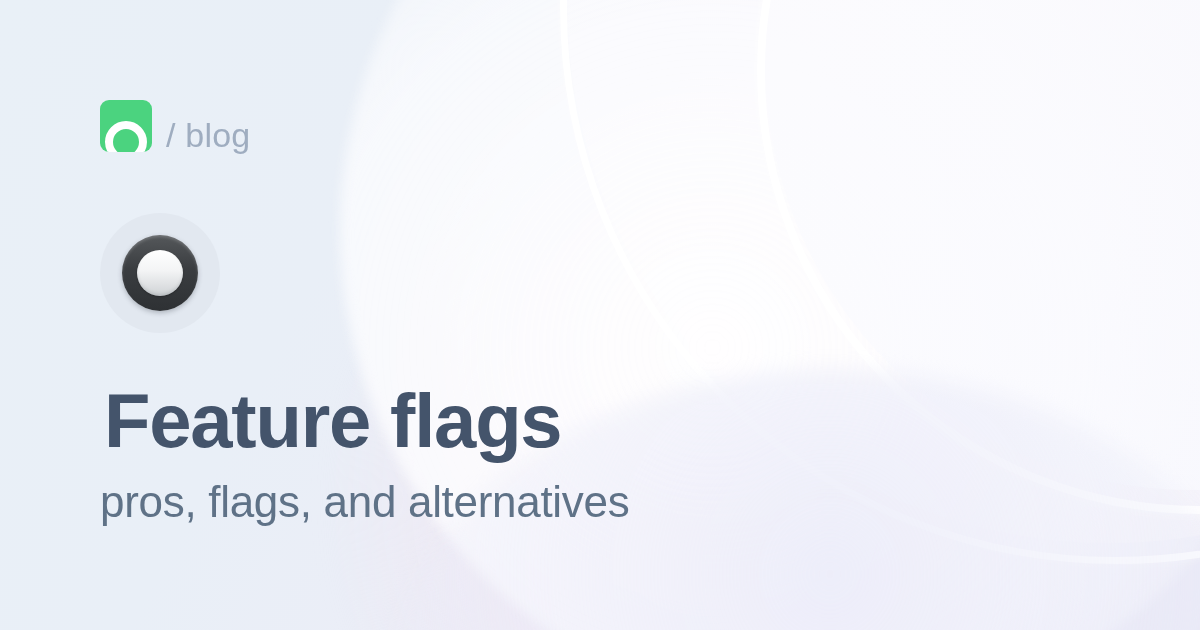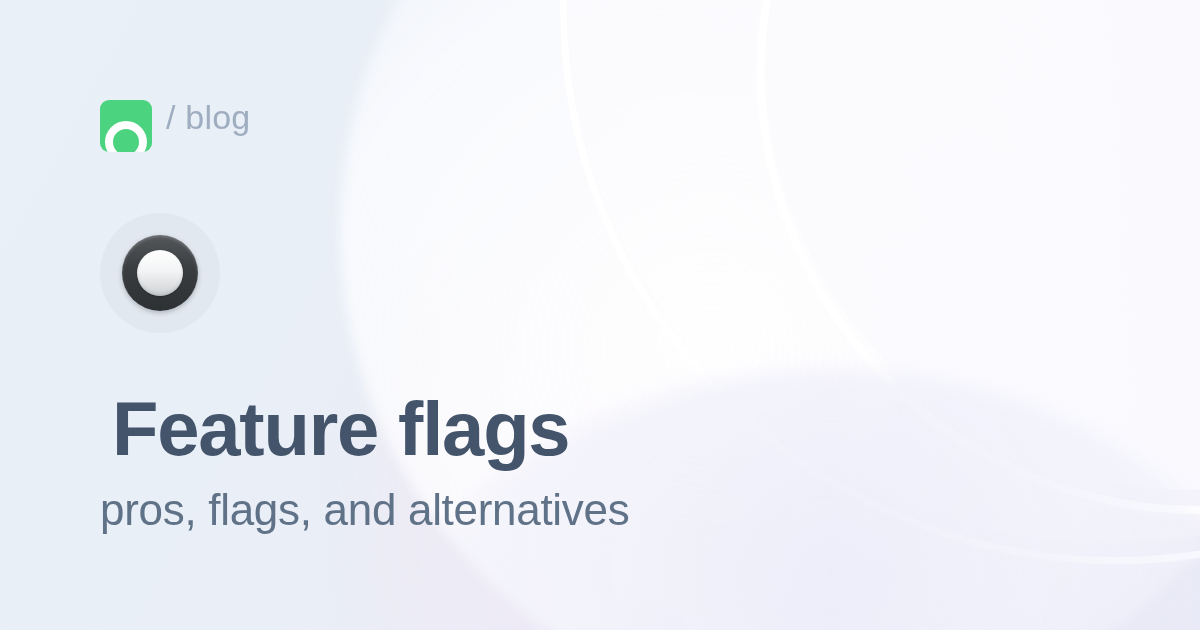--- a/index.html
+++ b/index.html
@@ -138,21 +138,21 @@
     z-index: 5;
     padding: 0;
   }
 
   
   .brand {
     position: absolute;
     left: 100px;
     top: 100px;
     display: flex;
-    align-items: flex-start;
+    align-items: flex-end;
     gap: 14px;
   }
   .brand-mark {
     width: 52px;
     height: 52px;
     border-radius: 9px;
     background: #4bd37f;
     overflow: hidden;
     position: relative;
     flex: 0 0 auto;
@@ -213,21 +213,21 @@
   }
 
   
   .headline {
     position: absolute;
     left: 100px;
     top: 378px;
     max-width: 1000px;
   }
   .title {
-    margin: 12px;
+    margin: 4px;
     font-size: 76px;
     line-height: 1.02;
     font-weight: 700;
     color: #44546b;
     letter-spacing: -1.2px;
   }
   .subtitle {
     margin: 18px 0 0 0;
     font-size: 44px;
     line-height: 1.08;

